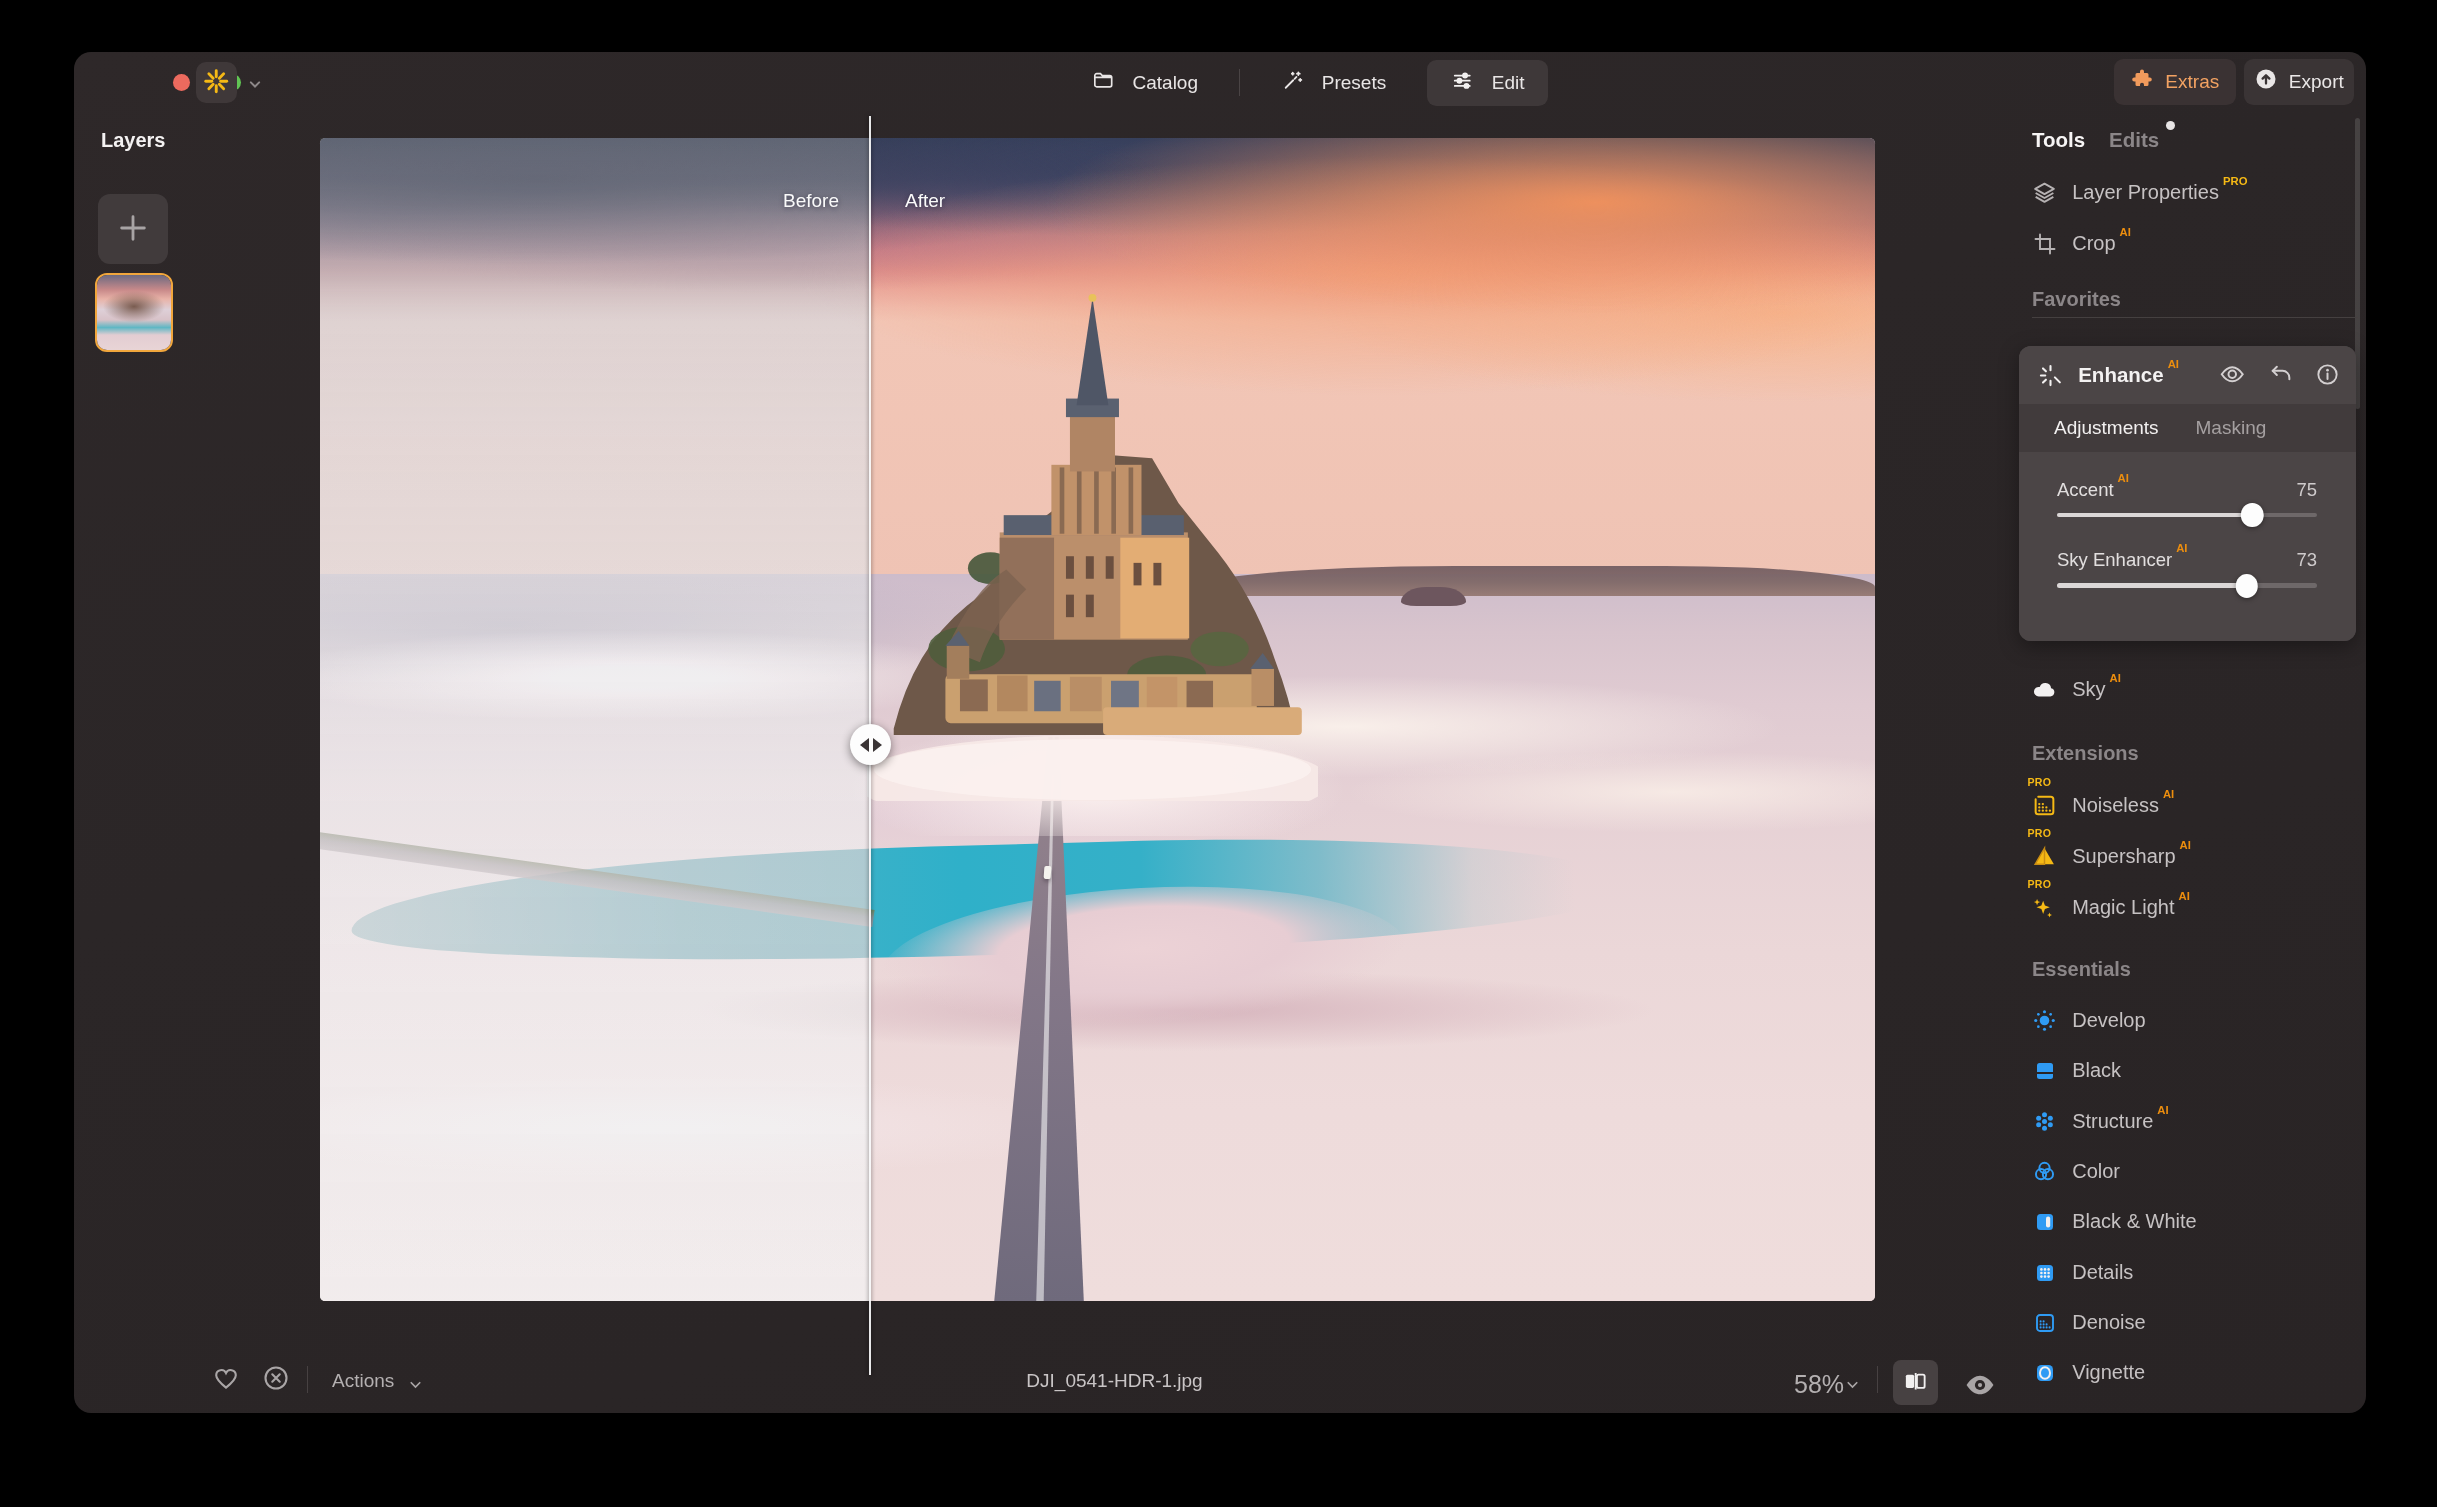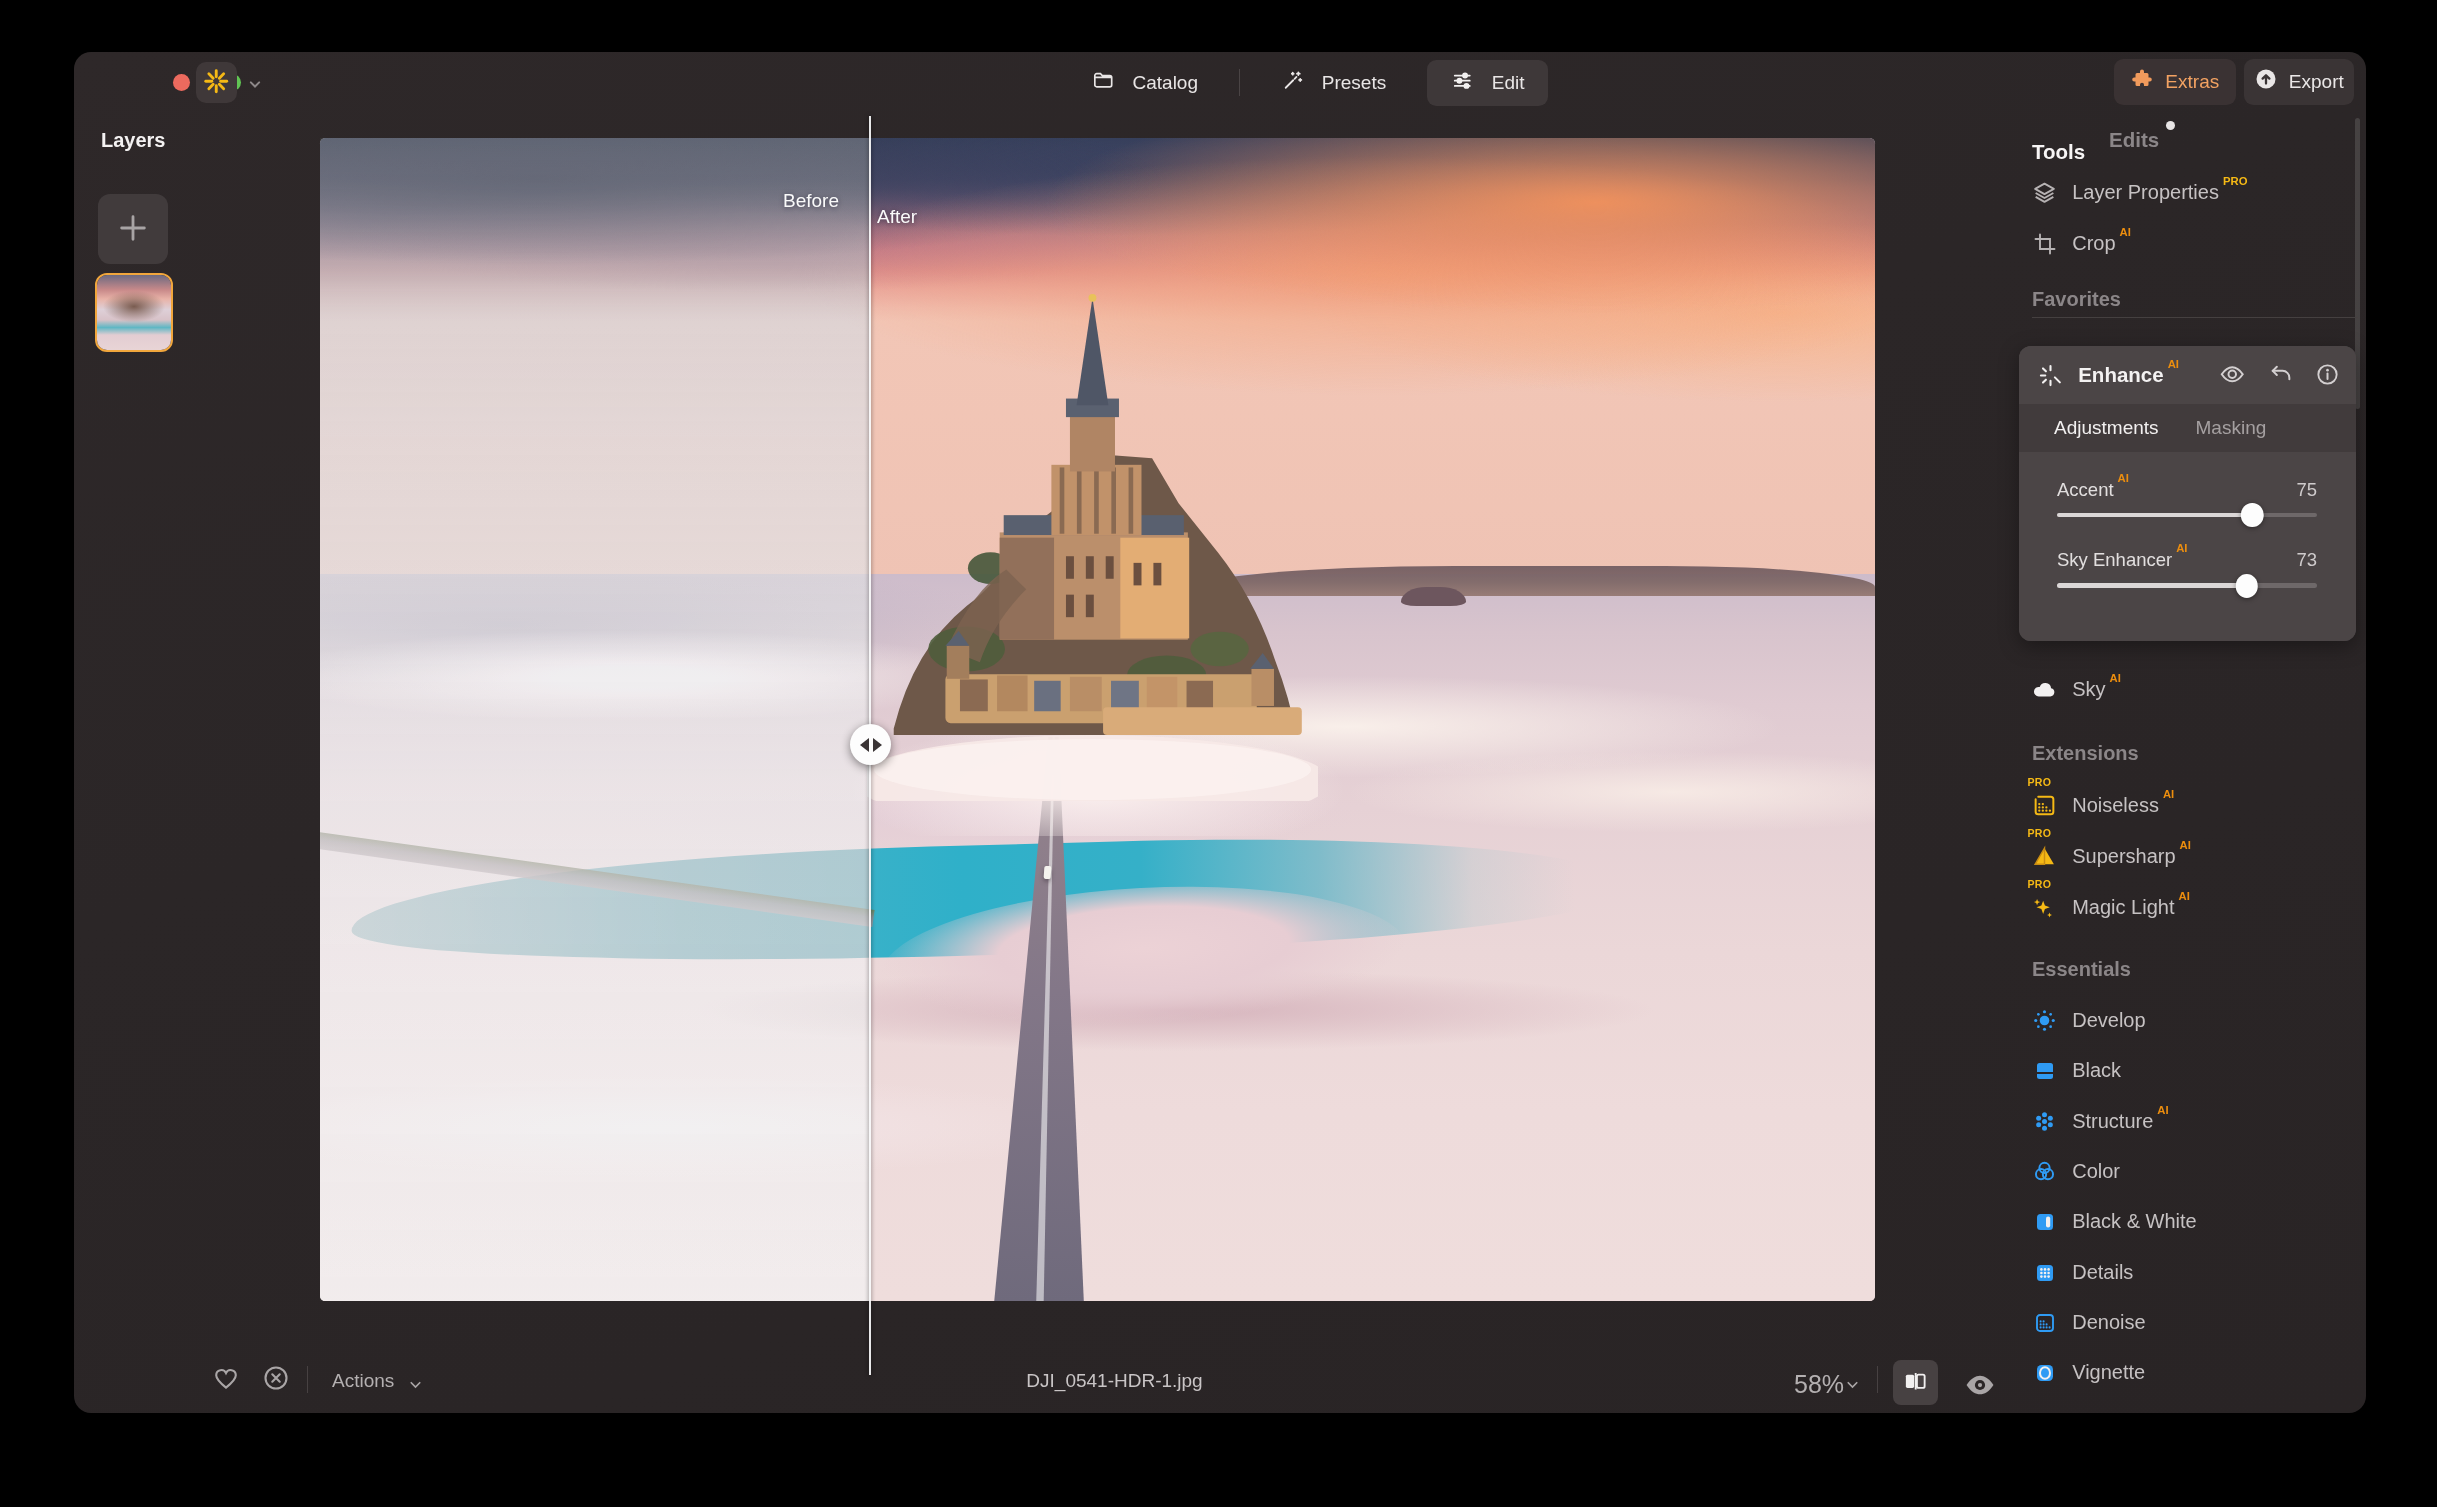--- a/index.html
+++ b/index.html
@@ -298,21 +298,21 @@
       <path d="M118 555 l20 -22 16 22 Z" fill="#5a6170"></path>
       <rect x="580" y="590" width="34" height="56" fill="#b98e66"></rect>
       <path d="M578 590 l19 -24 17 24 Z" fill="#5a6170"></path>
       <ellipse cx="340" cy="742" rx="330" ry="46" fill="#fbf1ee" opacity="0.9"></ellipse>
     </svg>
 
     <div class="before-overlay"></div>
   </div>
 
   <span class="ba-label" style="left:709px;">Before</span>
-  <span class="ba-label" style="left:803px;margin-top:16px;">After</span>
+  <span class="ba-label" style="left:831px;">After</span>
   <div class="divider-line"></div>
   <div class="handle">
     <div class="tri left"></div>
     <div class="tri right"></div>
   </div>
 
   <span class="bbar-icon" style="left:138px;">
     <svg width="28" height="28" viewBox="0 0 24 24">
         <path d="M12 20.2 C7 16.2 3.6 13 3.6 9.6 a4.4 4.4 0 0 1 8.4-1.8 A4.4 4.4 0 0 1 20.4 9.6 c0 3.4-3.4 6.6-8.4 10.6 Z" fill="none" stroke="#a9a5a6" stroke-width="1.8"></path>
       </svg></span>
@@ -343,21 +343,21 @@
           <line x1="12.4" y1="4.5" x2="12.4" y2="19.5" stroke="#f2f0f0" stroke-width="1.7"></line>
         </svg></span>
   </div>
   <span class="bbar-icon" style="left:1889px; top:1316px;">
     <svg width="34" height="34" viewBox="0 0 24 24">
         <path d="M2.5 12 C5.5 7.3 9 5.4 12 5.4 s6.5 1.9 9.5 6.6 c-3 4.7-6.5 6.6-9.5 6.6 S5.5 16.7 2.5 12 Z" fill="#a9a5a6"></path>
         <circle cx="12" cy="12" r="3.6" fill="#2b2627"></circle>
         <circle cx="12" cy="12" r="1.5" fill="#a9a5a6"></circle>
       </svg></span>
 
-  <span class="rp-tab" style="left:1958px; color:#f7f5f5;margin-top:12px;">Tools</span>
+  <span class="rp-tab" style="left:1958px; color:#f7f5f5;">Tools</span>
   <span class="rp-tab" style="left:2035px; color:#8b8688;">Edits</span>
   <div class="rp-dot"></div>
   <div class="scroll-thumb"></div>
 
   <div class="tool-row" style="top:122px;">
     <span class="icon-wrap">
       <svg width="25" height="25" viewBox="0 0 24 24">
           <g fill="none" stroke="#b6b2b3" stroke-width="1.8" stroke-linejoin="round">
             <path d="M12 3.5 L21 8.5 12 13.5 3 8.5 Z"></path>
             <path d="M3.5 12.5 L12 17.3 20.5 12.5"></path>

